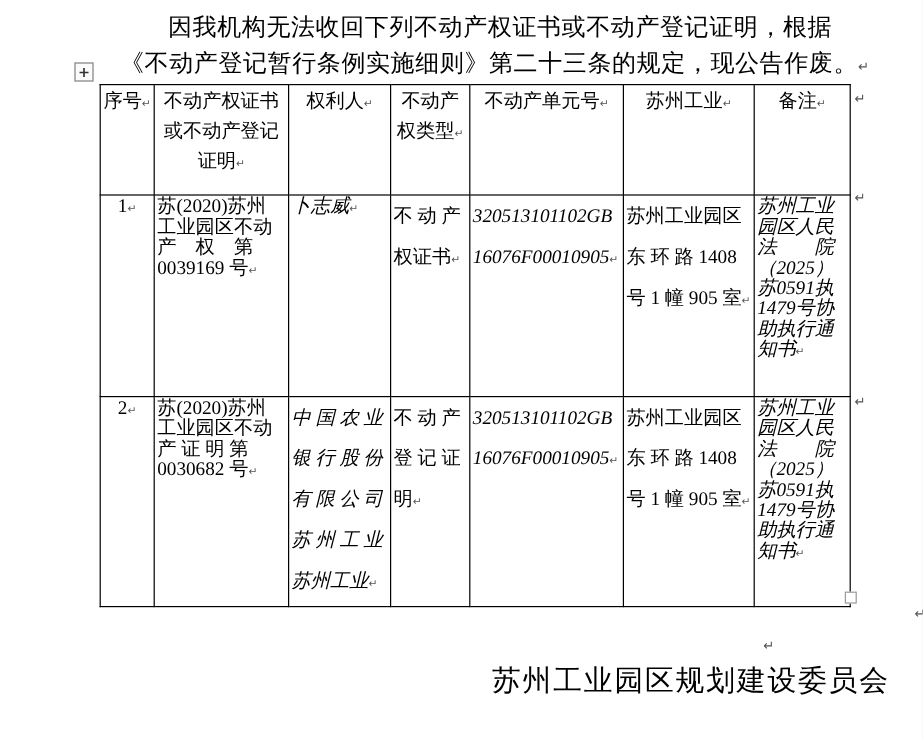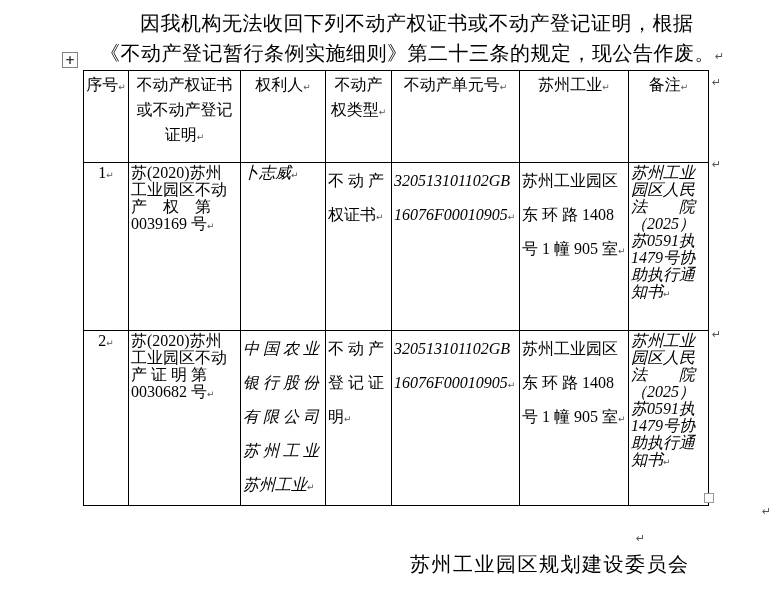--- a/index.html
+++ b/index.html
@@ -52,21 +52,21 @@
     font-family:"DejaVu Sans",sans-serif;font-size:9px;color:#555;
     letter-spacing:0;
   }
   
   .resize-handle{
     position:absolute;left:704px;top:493px;width:8px;height:8px;
     border:1px solid #999;background:#fff;
   }
   
   .footer-org{
-    position:absolute;left:410px;top:551px;font-size:20px;letter-spacing:1.5px;
+    position:absolute;left:410px;top:551px;font-size:24px;letter-spacing:1.5px;
     white-space:nowrap;
   }
   .footer-date{
     position:absolute;left:516px;top:582px;font-size:20px;letter-spacing:1px;
     white-space:nowrap;
   }
 </style>
 </head>
 <body>
 

